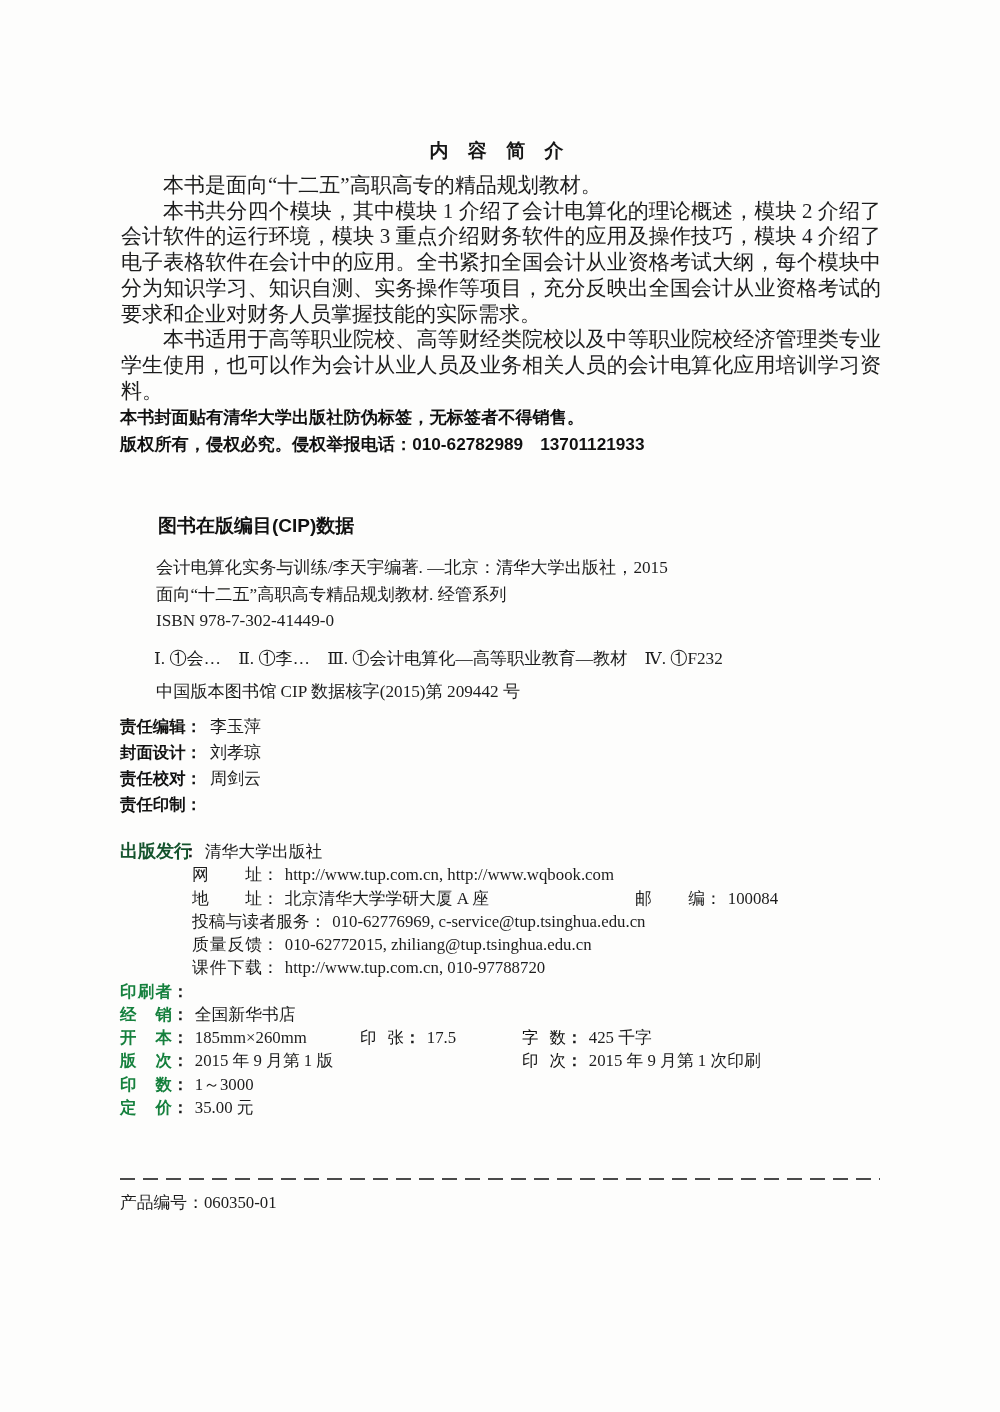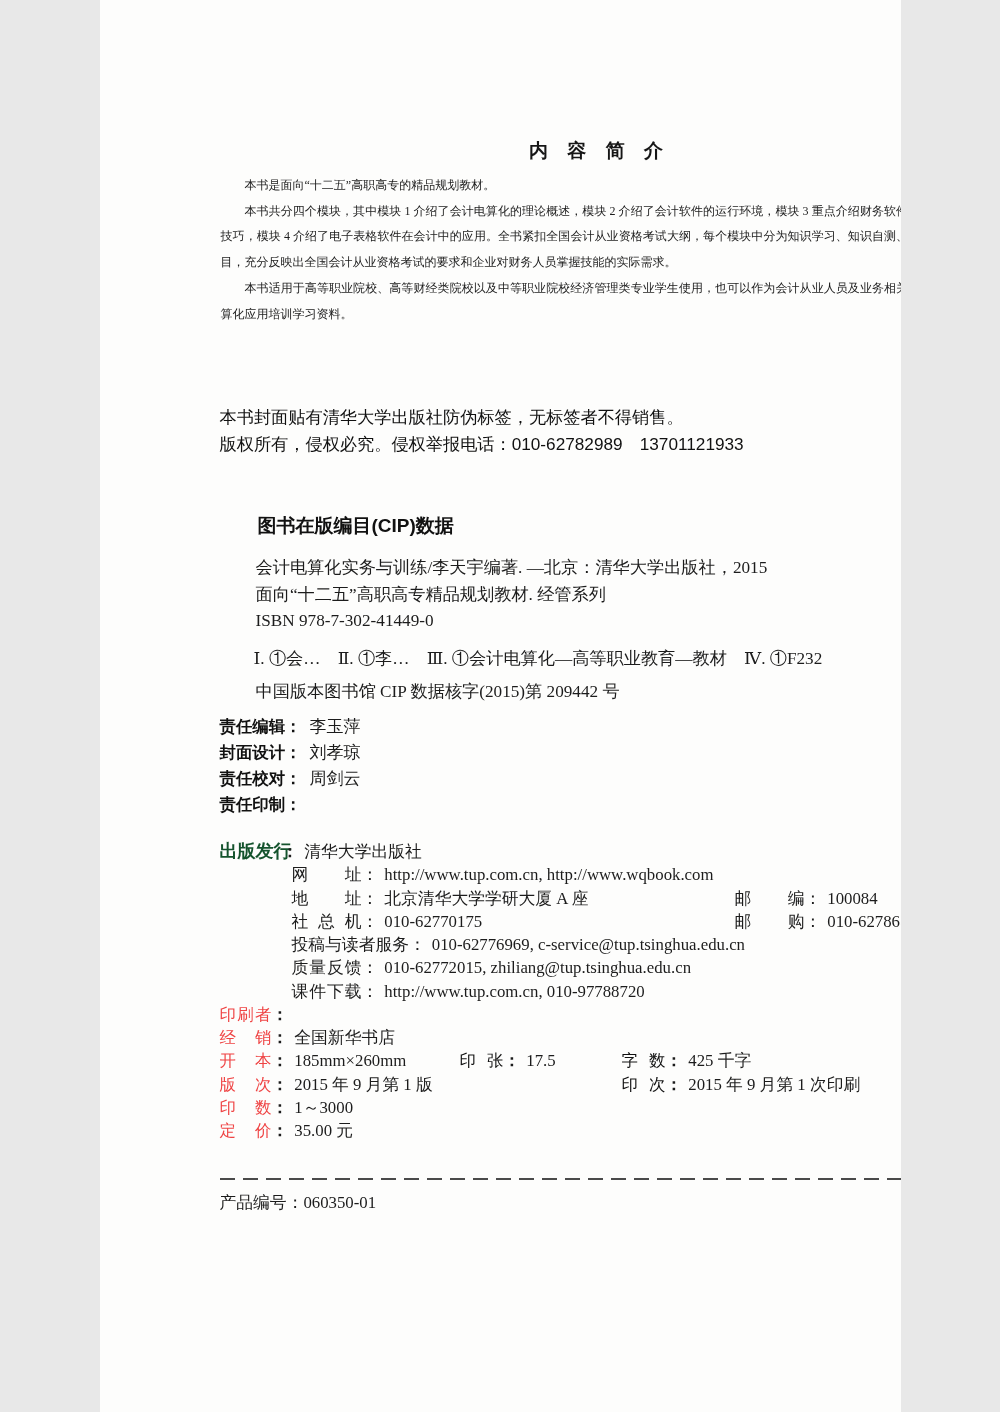--- a/index.html
+++ b/index.html
@@ -1,44 +1,44 @@
 <!DOCTYPE html>
 <html lang="zh"><head>
 <meta charset="utf-8">
 <style>
   html,body{margin:0;padding:0;}
   body{background:#e8e8e8;}
   #page{
     position:relative;
-    width:801px;height:1412px;
+    width:1000px;height:1412px;
     margin:0 auto;
     background:#fdfdfc;
     color:#1c1c1c;
     font-family:"Liberation Serif","DejaVu Serif",serif;
     overflow:hidden;
   }
   .sans{font-family:"Liberation Sans","DejaVu Sans",sans-serif;}
   .bold{font-weight:700;}
 
   .intro-heading{
     position:absolute;top:138px;left:0;width:1000px;
     text-align:center;
     font-family:"Liberation Sans","DejaVu Sans",sans-serif;
     font-weight:700;font-size:19px;letter-spacing:7px;color:#161616;
   }
   .intro-body{
     position:absolute;top:173px;left:121px;width:760px;
-    font-size:12px;line-height:25.7px;text-align:justify;
+    font-size:21px;line-height:25.7px;text-align:justify;
   }
   .intro-body p{margin:0;text-indent:2em;}
 
   .notice{
     position:absolute;top:404px;left:120px;width:770px;
     font-family:"Liberation Sans","DejaVu Sans",sans-serif;
-    font-weight:400;font-size:17.2px;line-height:27px;color:#111;
+    font-weight:700;font-size:17.2px;line-height:27px;color:#111;
   }
 
   .cip{position:absolute;top:513px;left:150px;width:740px;font-size:17.2px;}
   .cip-heading{
     font-family:Liberation Sans, sans-serif;
     font-weight:700;font-size:19px;color:#111;margin:0 0 16px 8px;
   }
   .cip-lines{margin-left:6px;line-height:26.6px;}
   .cip-class{margin:11px 0 0 4px;line-height:26px;}
   .cip-record{margin:7px 0 0 6px;line-height:26px;}
@@ -59,21 +59,21 @@
     text-align:justify;text-align-last:justify;
   }
   .sub{margin-left:72px;}
   .lbl-sub{
     display:inline-block;min-width:70px;vertical-align:bottom;
     text-align:justify;text-align-last:justify;
   }
   .lbl-print{
     display:inline-block;width:52px;vertical-align:bottom;
     font-family:"Liberation Sans","DejaVu Sans",sans-serif;
-    font-weight:400;font-size:16.4px;color:#ef4444;
+    font-weight:700;font-size:16.4px;color:#15803d;
     text-align:justify;text-align-last:justify;
   }
   .lbl-mid{
     display:inline-block;width:44px;vertical-align:bottom;
     font-family:"Liberation Sans","DejaVu Sans",sans-serif;
     font-weight:400;font-size:16.4px;color:#111;
     text-align:justify;text-align-last:justify;
   }
   .col2{position:absolute;left:240px;top:0;}
   .col3{position:absolute;left:402px;top:0;}
@@ -135,24 +135,20 @@
       <span class="lbl-main">出版发行</span><span class="colon sans bold">：</span><span>清华大学出版社</span>
     </div>
     <div class="row sub">
       <span class="lbl-sub">网址</span><span class="colon">：</span><span>http://www.tup.com.cn, http://www.wqbook.com</span>
     </div>
     <div class="row sub">
       <span class="lbl-sub">地址</span><span class="colon">：</span><span>北京清华大学学研大厦 A 座</span>
       <span class="colmail"><span class="lbl-sub">邮编</span><span class="colon">：</span><span>100084</span></span>
     </div>
     <div class="row sub">
-      <span class="lbl-sub">社总机</span><span class="colon">：</span><span>010-62770175</span>
-      <span class="colmail"><span class="lbl-sub">邮购</span><span class="colon">：</span><span>010-62786544</span></span>
-    </div>
-    <div class="row sub">
       <span class="lbl-sub">投稿与读者服务</span><span class="colon">：</span><span>010-62776969, c-service@tup.tsinghua.edu.cn</span>
     </div>
     <div class="row sub">
       <span class="lbl-sub">质量反馈</span><span class="colon">：</span><span>010-62772015, zhiliang@tup.tsinghua.edu.cn</span>
     </div>
     <div class="row sub">
       <span class="lbl-sub">课件下载</span><span class="colon">：</span><span>http://www.tup.com.cn, 010-97788720</span>
     </div>
 
     <div class="row">

